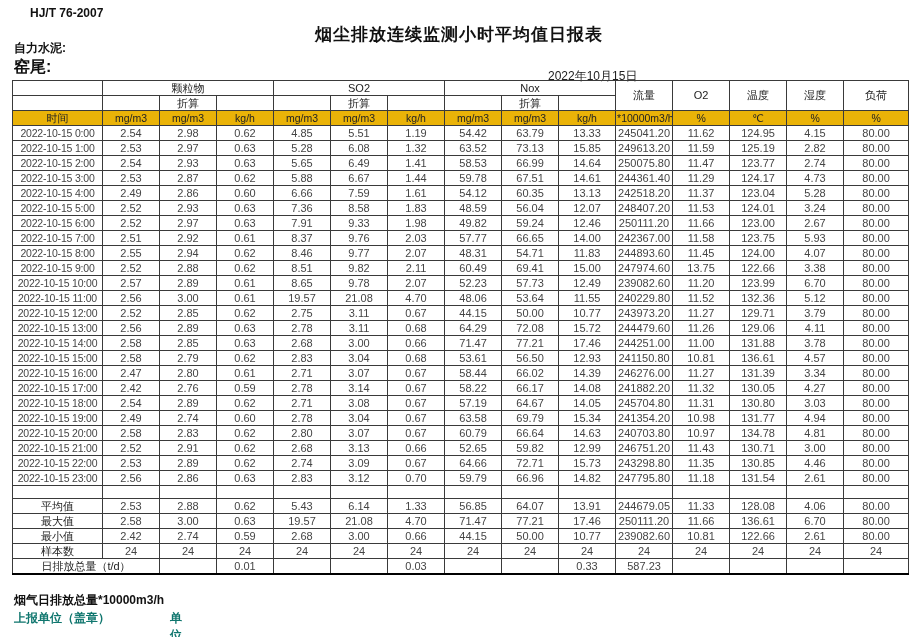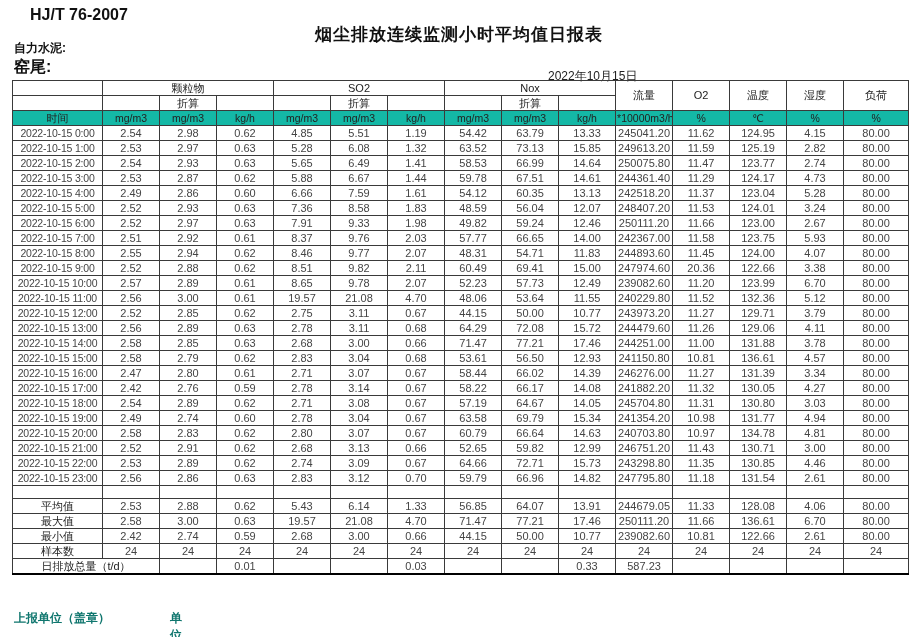--- a/index.html
+++ b/index.html
@@ -1,27 +1,27 @@
 <!DOCTYPE html>
 <html><head>
 <meta charset="utf-8">
 <style>
   html,body{margin:0;padding:0;background:#ffffff;}
   body{width:916px;height:637px;font-family:"Liberation Sans","DejaVu Sans",sans-serif;color:#333;}
   .page{position:relative;width:916px;height:637px;background:#fff;overflow:hidden;}
-  .doc-standard{position:absolute;left:30px;top:6px;font-weight:bold;font-size:16px;color:#111;}
+  .doc-standard{position:absolute;left:30px;top:6px;font-weight:bold;font-size:12px;color:#111;}
   .doc-title{position:absolute;left:1px;top:23px;width:100%;text-align:center;font-weight:bold;font-size:17px;color:#111;letter-spacing:1px;}
   .doc-company{position:absolute;left:14px;top:40px;font-weight:bold;font-size:12px;color:#111;}
   .doc-location{position:absolute;left:14px;top:57px;font-weight:bold;font-size:16px;color:#111;}
   .doc-date{position:absolute;left:548px;top:68px;font-size:12px;color:#222;}
   table.report{position:absolute;left:12px;top:80px;width:896px;border-collapse:collapse;table-layout:fixed;font-size:11px;color:#444;padding-left:31px;}
   table.report td{border:1px solid #3a3a3a;height:14px;line-height:13px;padding:0 1px;text-align:center;overflow:hidden;white-space:nowrap;}
   table.report{border:1px solid #000;border-bottom:2px solid #000;}
   thead td{color:#222;}
-  tr.h3 td{background:#14b8a6;font-size:10.5px;}
+  tr.h3 td{background:#eab308;font-size:10.5px;}
   tr.h3 td.time-head{font-size:11px;}
   td.time-cell{text-align:right;padding-right:4px;font-size:10.5px;letter-spacing:-0.2px;margin-left:11px;}
   td.total-label{text-align:left;padding-left:2px;color:#222;}
   td.summary-label{color:#222;margin-top:12px;}
   tr.spacer td{height:12px;}
   .foot-note{position:absolute;left:14px;top:592px;font-weight:bold;font-size:12px;color:#111;}
   .foot-line{position:absolute;left:14px;top:610px;font-weight:bold;font-size:12px;color:#0f766e;}
   .foot-line .unit-label{position:absolute;left:156px;top:0;}
 </style>
 </head>
@@ -254,21 +254,21 @@
           <td class="num-cell">2.52</td>
           <td class="num-cell">2.88</td>
           <td class="num-cell">0.62</td>
           <td class="num-cell">8.51</td>
           <td class="num-cell">9.82</td>
           <td class="num-cell">2.11</td>
           <td class="num-cell">60.49</td>
           <td class="num-cell">69.41</td>
           <td class="num-cell">15.00</td>
           <td class="num-cell">247974.60</td>
-          <td class="num-cell">20.36</td>
+          <td class="num-cell">13.75</td>
           <td class="num-cell">122.66</td>
           <td class="num-cell">3.38</td>
           <td class="num-cell">80.00</td>
         </tr>
         <tr class="data-row">
           <td class="time-cell">2022-10-15 10:00</td>
           <td class="num-cell">2.57</td>
           <td class="num-cell">2.89</td>
           <td class="num-cell">0.61</td>
           <td class="num-cell">8.65</td>
@@ -601,18 +601,19 @@
           <td class="num-cell">0.33</td>
           <td class="num-cell">587.23</td>
           <td class="num-cell"></td>
           <td class="num-cell"></td>
           <td class="num-cell"></td>
           <td class="num-cell"></td>
         </tr>
       </tbody>
   </table>
 
+  <div class="foot-note">烟气日排放总量*10000m3/h</div>
   <div class="foot-line">
     <span>上报单位（盖章）</span>
     <span class="unit-label">单位</span>
   </div>
 
 </div>
 
 </body></html>

